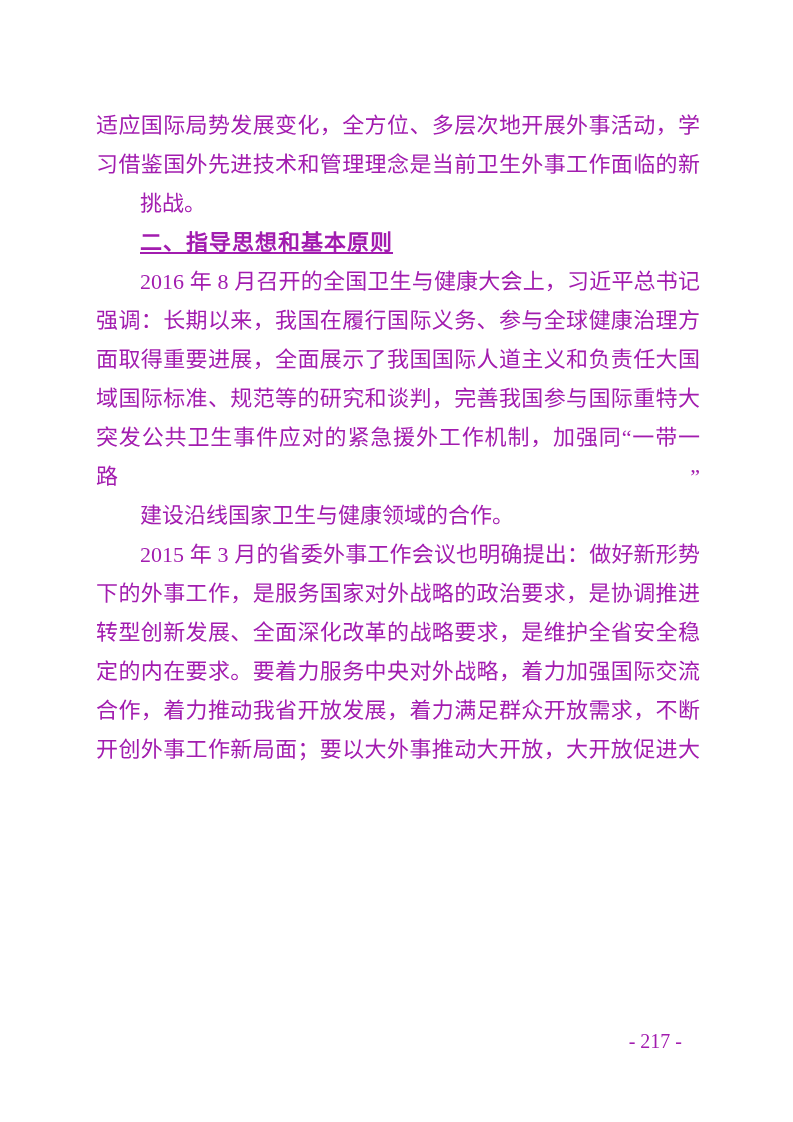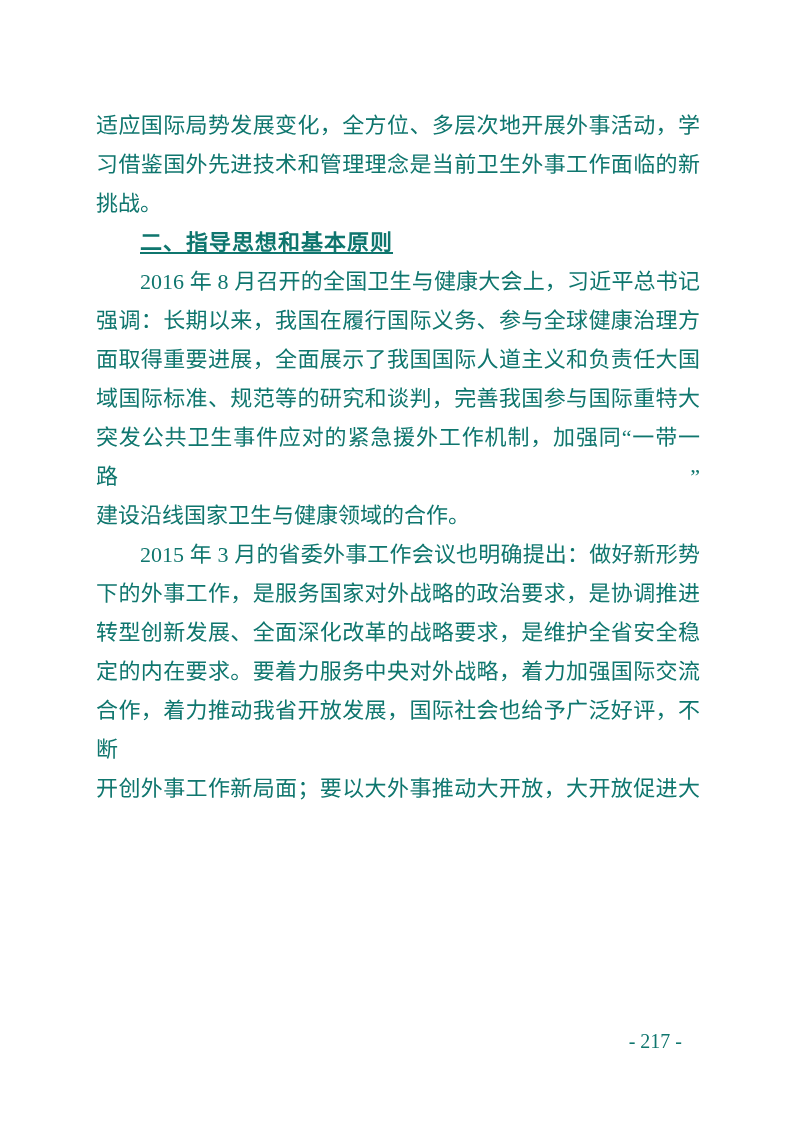--- a/index.html
+++ b/index.html
@@ -6,38 +6,39 @@
     margin: 0;
     padding: 0;
     background: #ffffff;
   }
   .page {
     position: relative;
     width: 775px;
     height: 1122px;
     background: #ffffff;
     overflow: hidden;
-    color: #0f766e;
+    color: #a21caf;
     font-family: "Liberation Serif", serif;
   }
   .content {
     position: absolute;
     left: 96px;
     top: 106px;
     width: 604px;
     font-size: 22px;
     line-height: 39px;
   }
   .para { margin: 0; padding: 0; }
   .line {
     text-align: justify;
     text-align-last: justify;
   }
   .line.end {
     text-align-last: left;
+    margin-left: 44px;
   }
   .line.indent {
     text-indent: 2em;
   }
   .heading {
     font-family: "Liberation Sans", sans-serif;
     font-weight: 700;
     text-indent: 2em;
     text-align: left;
     text-align-last: left;
@@ -78,20 +79,20 @@
       <div class="line">突发公共卫生事件应对的紧急援外工作机制，加强同“一带一路”</div>
       <div class="line end">建设沿线国家卫生与健康领域的合作。</div>
     </div>
 
 
     <div class="para">
       <div class="line indent">2015 年 3 月的省委外事工作会议也明确提出：做好新形势</div>
       <div class="line">下的外事工作，是服务国家对外战略的政治要求，是协调推进</div>
       <div class="line">转型创新发展、全面深化改革的战略要求，是维护全省安全稳</div>
       <div class="line">定的内在要求。要着力服务中央对外战略，着力加强国际交流</div>
-      <div class="line">合作，着力推动我省开放发展，国际社会也给予广泛好评，不断</div>
+      <div class="line">合作，着力推动我省开放发展，着力满足群众开放需求，不断</div>
       <div class="line">开创外事工作新局面；要以大外事推动大开放，大开放促进大</div>
     </div>
 
   </div>
 
   <div class="page-number">- 217 -</div>
 </div>
 
 </body></html>

